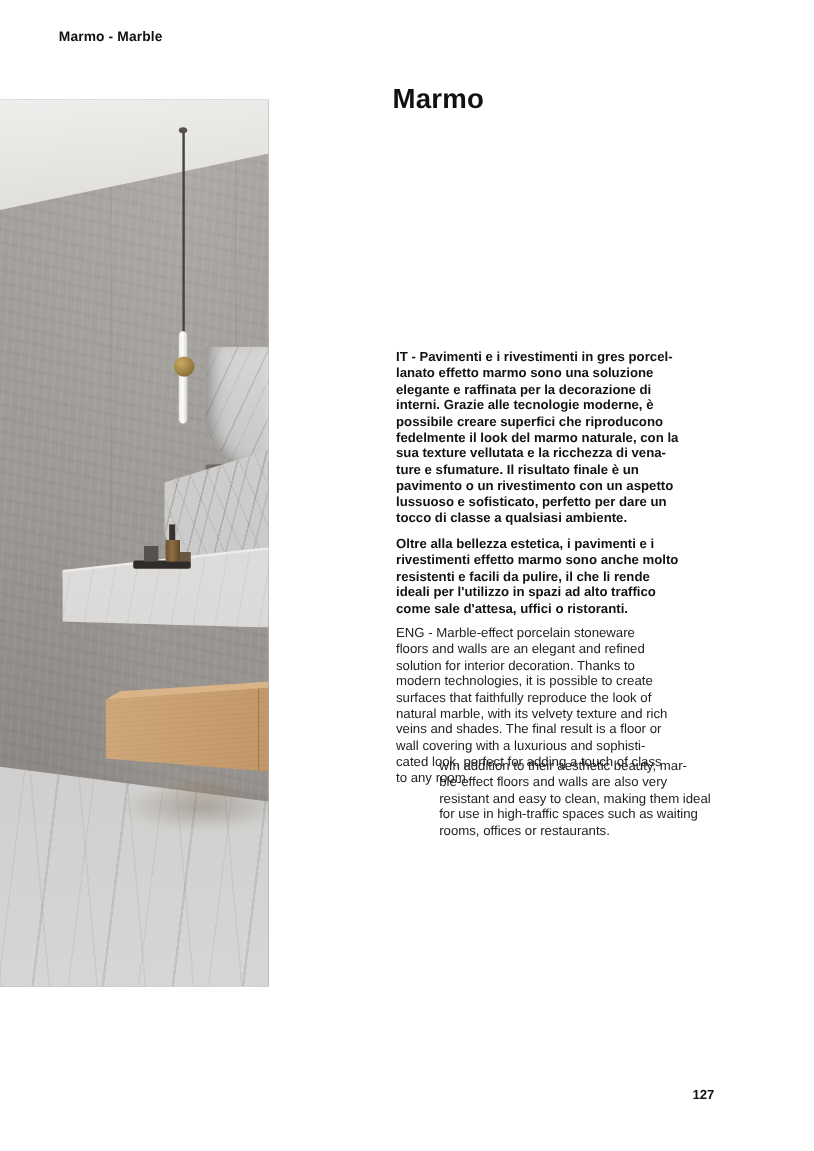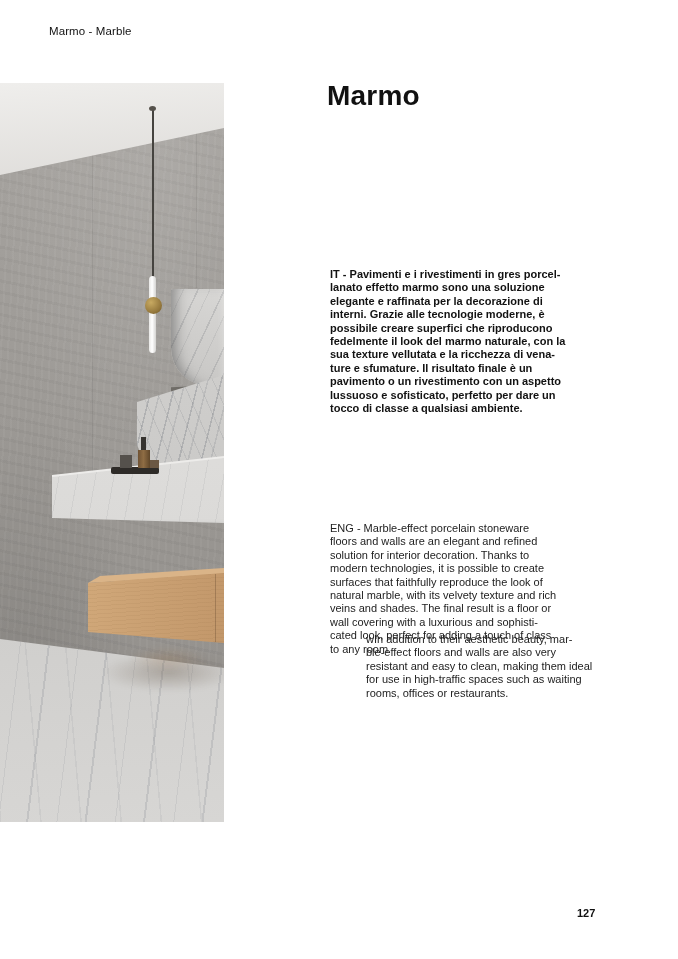--- a/index.html
+++ b/index.html
@@ -2,26 +2,26 @@
 <html><head>
 <meta charset="utf-8">
 <style>
   * { margin:0; padding:0; box-sizing:border-box; }
   html,body { width:678px; height:959px; background:#ffffff;
     font-family:"Liberation Sans", sans-serif; color:#111; overflow:hidden; }
   .abs { position:absolute; }
 
   #page { position:relative; width:678px; height:959px; background:#fff; }
 
-  #running-header { left:49px; top:25px; font-size:11.5px; font-weight:400; letter-spacing:.1px; }
-  #article-title  { left:327px; top:80px; font-size:28px; font-weight:700; letter-spacing:.2px;text-align:right; }
+  #running-header { left:49px; top:25px; font-size:11.5px; font-weight:700; letter-spacing:.1px; }
+  #article-title  { left:327px; top:69px; font-size:23px; font-weight:700; letter-spacing:.2px;text-align:right; }
 
   .copy { left:330px; width:260px; font-size:11px; line-height:13.4px;
           white-space:pre-line; letter-spacing:0; }
-  .copy.bold { font-weight:700; color:#121212; }
+  .copy.bold { font-weight:700; color:#121212;margin-top:24px; }
   .copy.reg  { font-weight:400; color:#222; }
   #p-it-1  { top:268px; }
   #p-it-2  { top:424px; }
   #p-eng-1 { top:497px;margin-top:25px; }
   #p-eng-2 { top:633px;margin-left:36px; }
 
   #page-number { left:577px; top:907px; font-size:11px; font-weight:700; }
 
   
   #photo { left:0; top:83px; width:224px; height:739px; overflow:hidden;
@@ -149,20 +149,25 @@
 lanato effetto marmo sono una soluzione
 elegante e raffinata per la decorazione di
 interni. Grazie alle tecnologie moderne, è
 possibile creare superfici che riproducono
 fedelmente il look del marmo naturale, con la
 sua texture vellutata e la ricchezza di vena-
 ture e sfumature. Il risultato finale è un
 pavimento o un rivestimento con un aspetto
 lussuoso e sofisticato, perfetto per dare un
 tocco di classe a qualsiasi ambiente.</p>
+  <p id="p-it-2" class="abs copy bold">Oltre alla bellezza estetica, i pavimenti e i
+rivestimenti effetto marmo sono anche molto
+resistenti e facili da pulire, il che li rende
+ideali per l'utilizzo in spazi ad alto traffico
+come sale d'attesa, uffici o ristoranti.</p>
   <p id="p-eng-1" class="abs copy reg">ENG - Marble-effect porcelain stoneware
 floors and walls are an elegant and refined
 solution for interior decoration. Thanks to
 modern technologies, it is possible to create
 surfaces that faithfully reproduce the look of
 natural marble, with its velvety texture and rich
 veins and shades. The final result is a floor or
 wall covering with a luxurious and sophisti-
 cated look, perfect for adding a touch of class
 to any room.</p>

